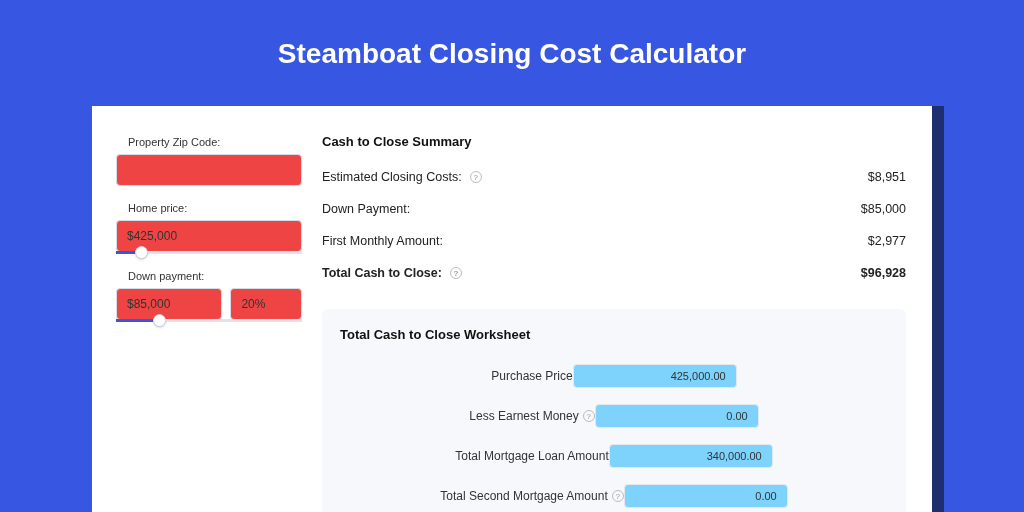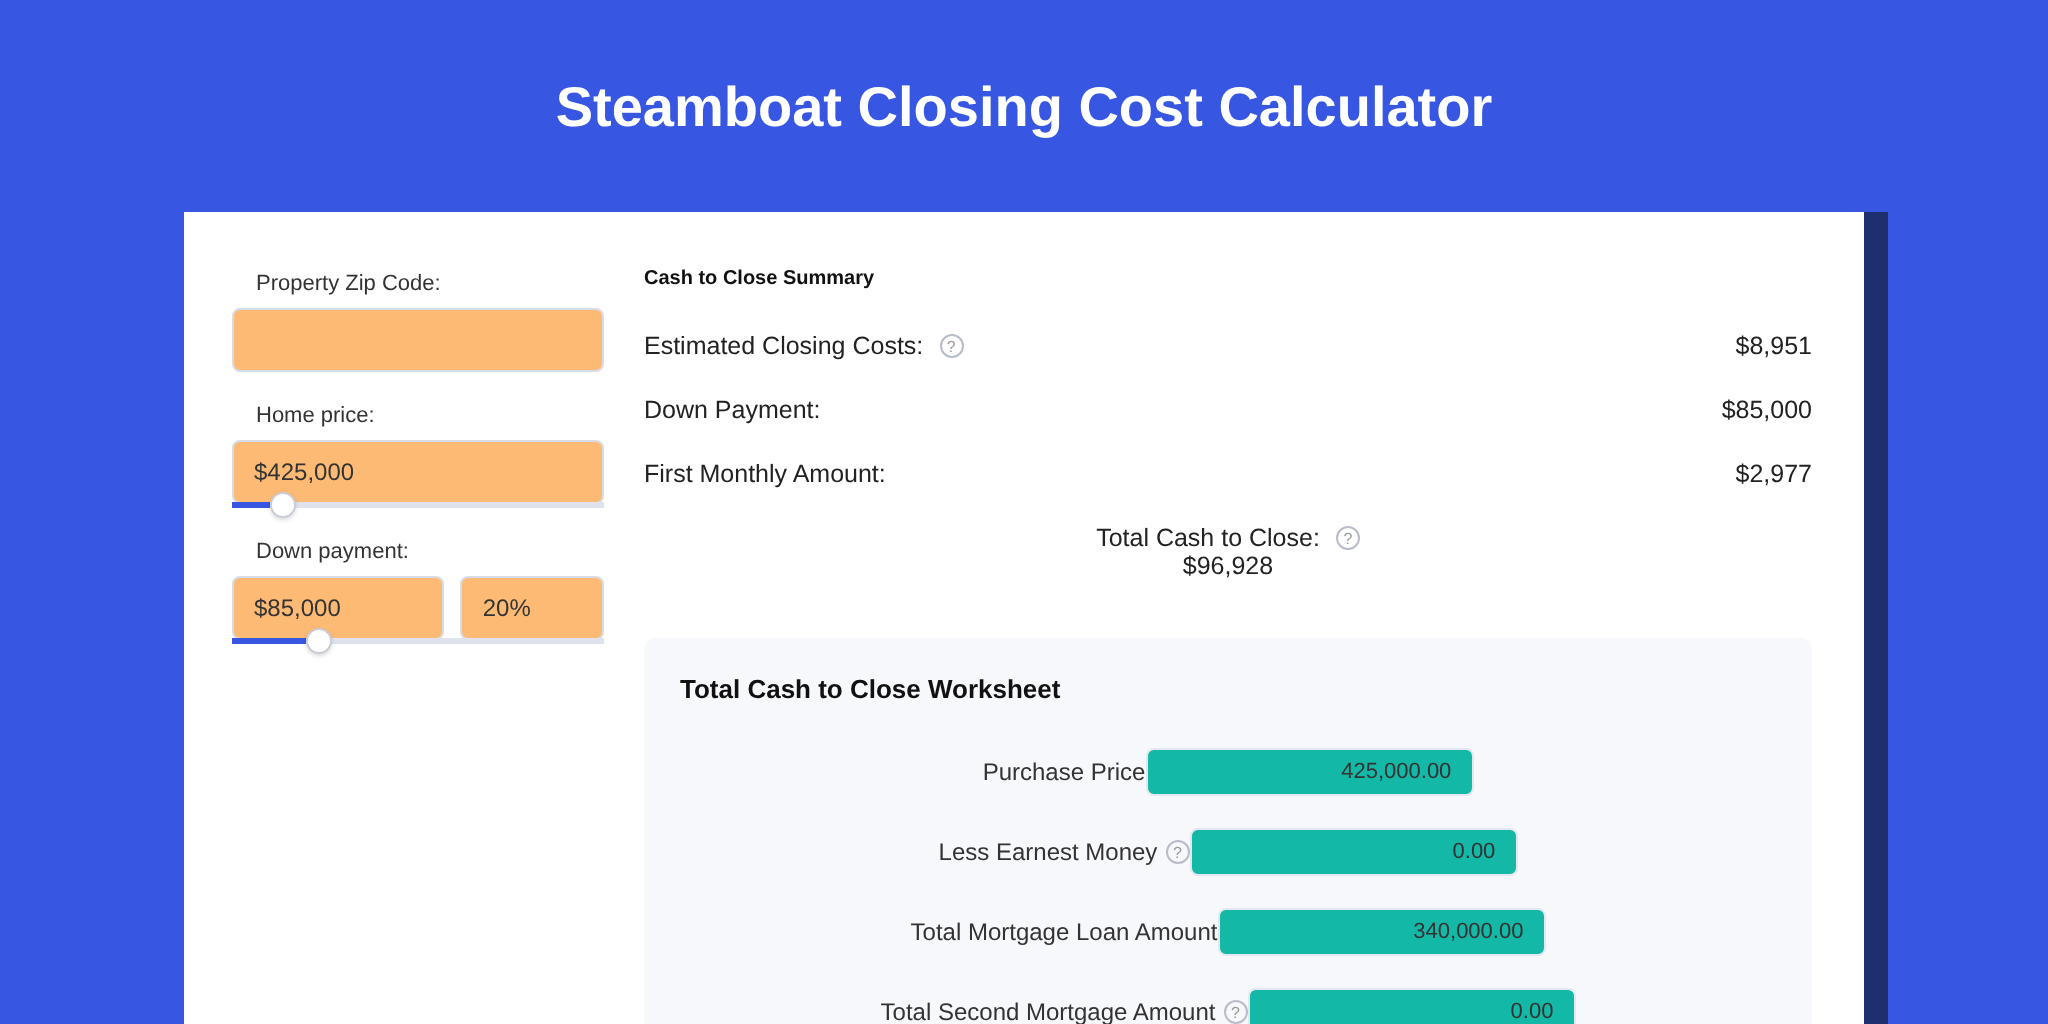--- a/index.html
+++ b/index.html
@@ -54,21 +54,21 @@
       margin-left: 12px;
     }
     .field-group { margin-bottom: 16px; }
     .text-input {
       width: 100%;
       border: 1px solid #D8DCE6;
       border-radius: 4px;
       padding: 8px 10px;
       font-size: 12px;
       color: #333;
-      background: #fdba74;
+      background: #ef4444;
     }
     .slider-wrap { position: relative; }
     .slider-track {
       height: 3px;
       background: #E0E3ED;
       position: relative;
       margin-top: -1px;
     }
     .slider-fill {
       position: absolute;
@@ -94,36 +94,35 @@
       color: #3757E2;
       font-size: 11px;
       text-decoration: none;
     }
     .summary-card {
       border-radius: 6px;
       padding: 6px 0 6px 0;
       margin-bottom: 14px;
     }
     .summary-title {
-      font-size: 10px;
+      font-size: 13px;
       font-weight: 700;
       color: #111;
       margin-bottom: 12px;
     }
     .summary-row {
       display: flex;
       justify-content: space-between;
       align-items: center;
       font-size: 12.5px;
       color: #222;
       padding: 9px 0;
     }
     .summary-row.total {
-      font-weight: 400;
-      flex-direction: column;
+      font-weight: 700;
     }
     .summary-label { display: flex; align-items: center; gap: 8px; }
     .help-icon {
       display: inline-flex;
       align-items: center;
       justify-content: center;
       width: 12px;
       height: 12px;
       border: 1px solid #B8BCC8;
       border-radius: 50%;
@@ -143,21 +142,21 @@
     }
     .worksheet-row {
       display: flex;
       justify-content: center;
       align-items: center;
       font-size: 12px;
       color: #333;
       padding: 8px 0;
     }
     .worksheet-value {
-      background: #14b8a6;
+      background: #7dd3fc;
       border: 1px solid #E4E7EF;
       border-radius: 4px;
       padding: 5px 10px;
       font-size: 11px;
       text-align: right;
       min-width: 86px;
       color: #333;
     }
     .worksheet-label { display: flex; align-items: center; gap: 4px; }
   </style>

